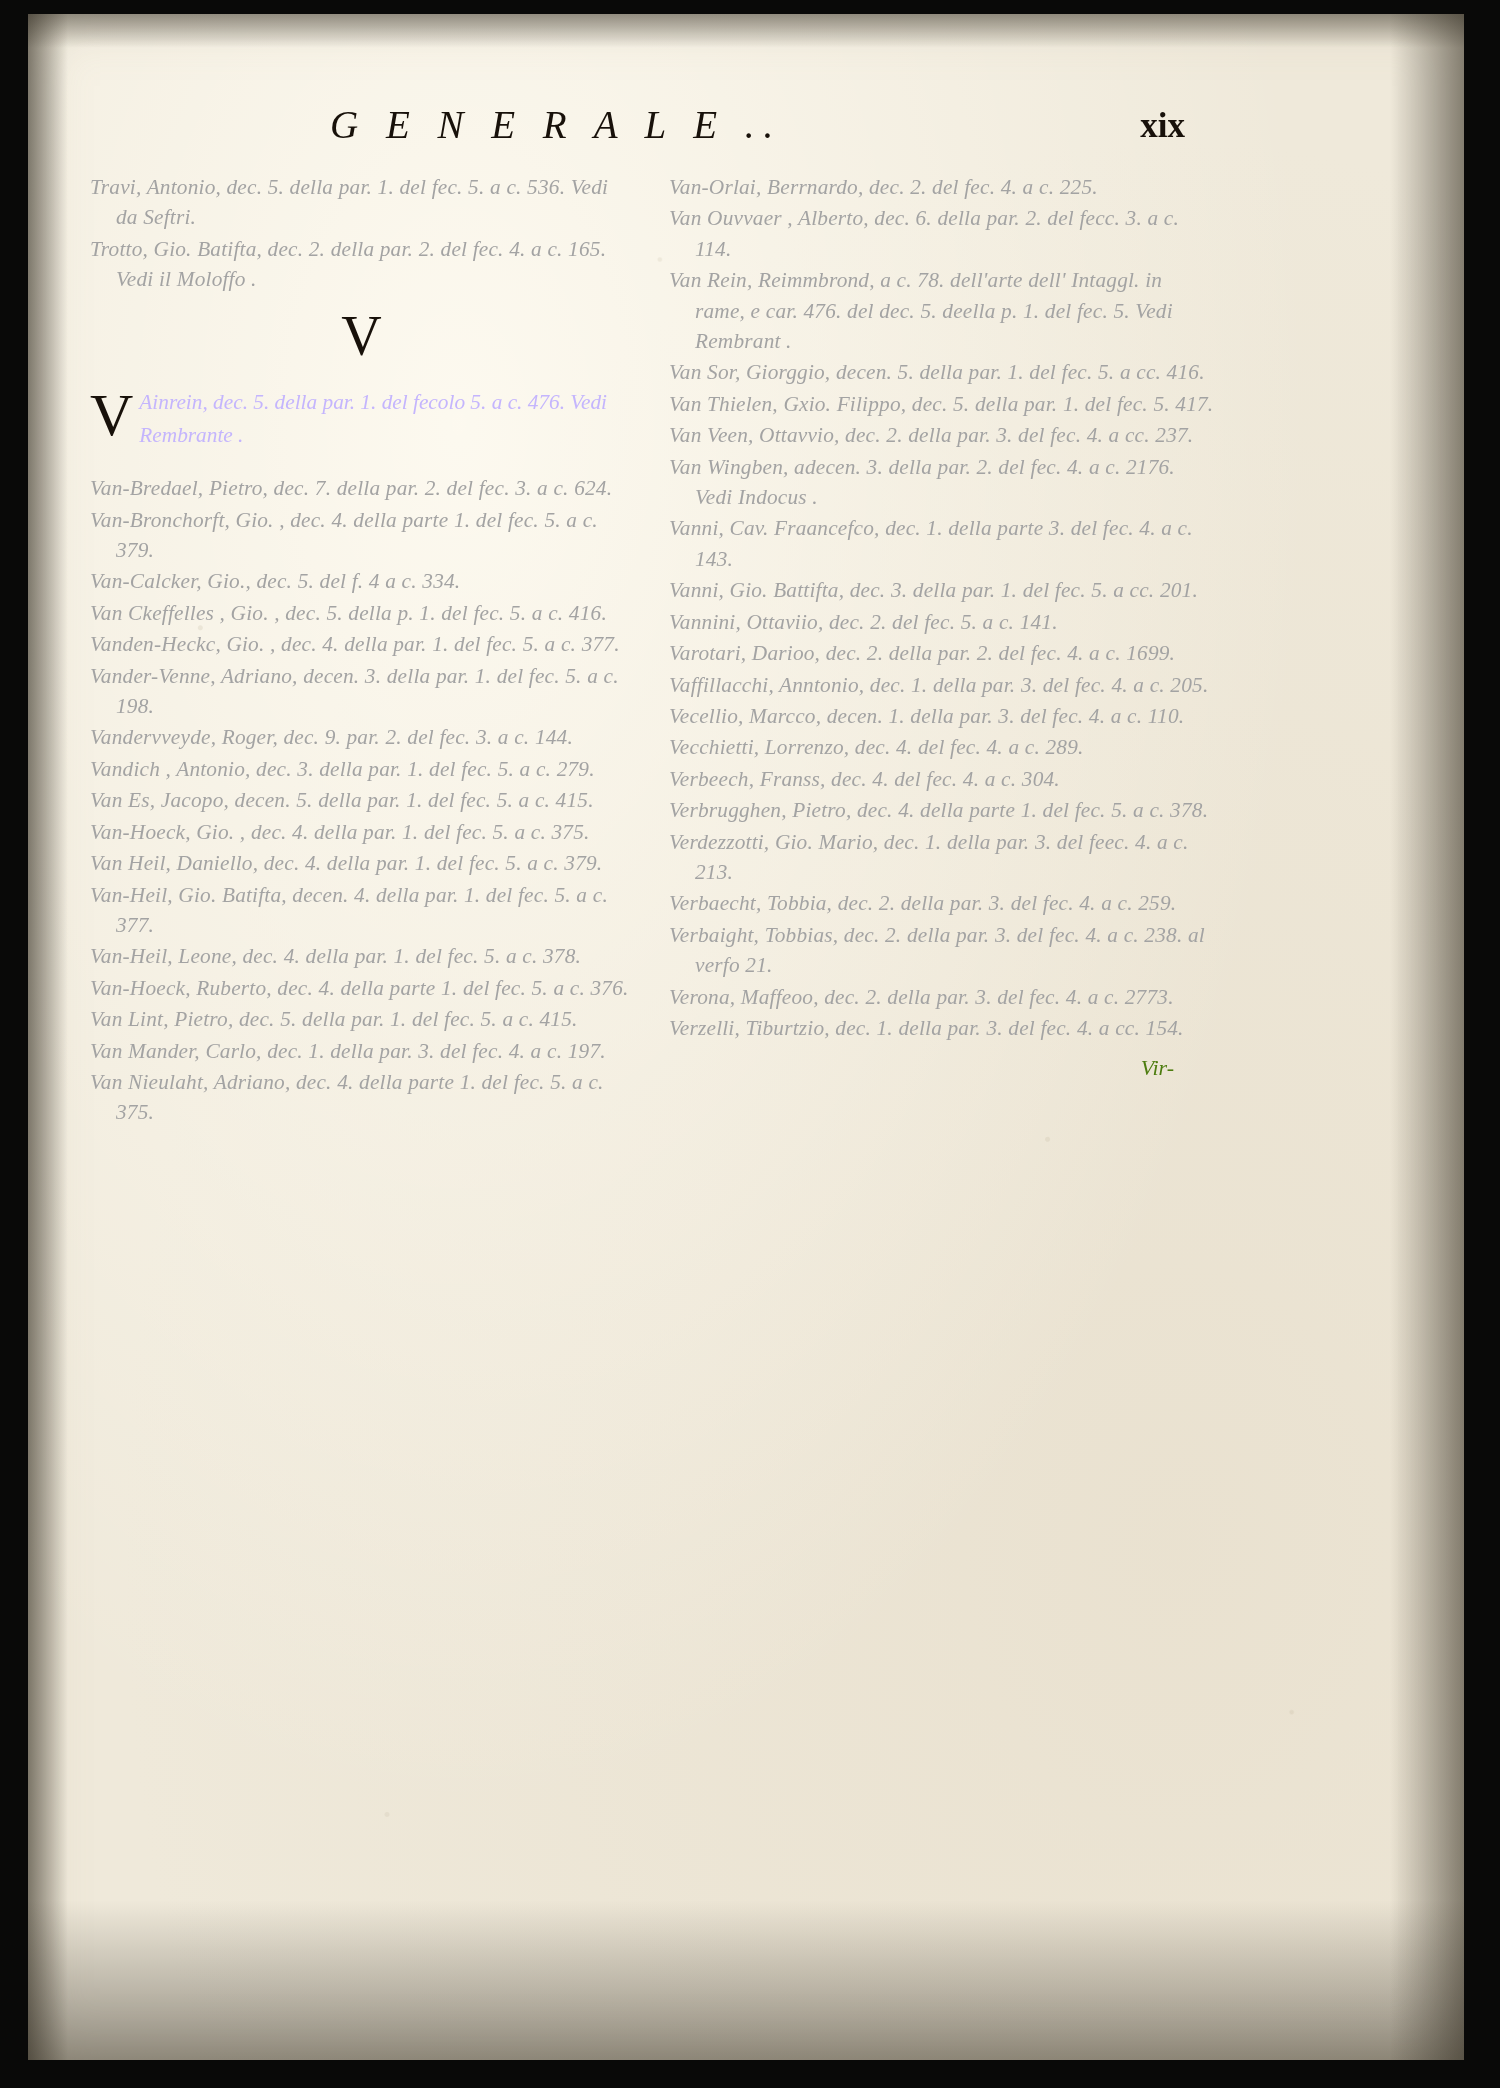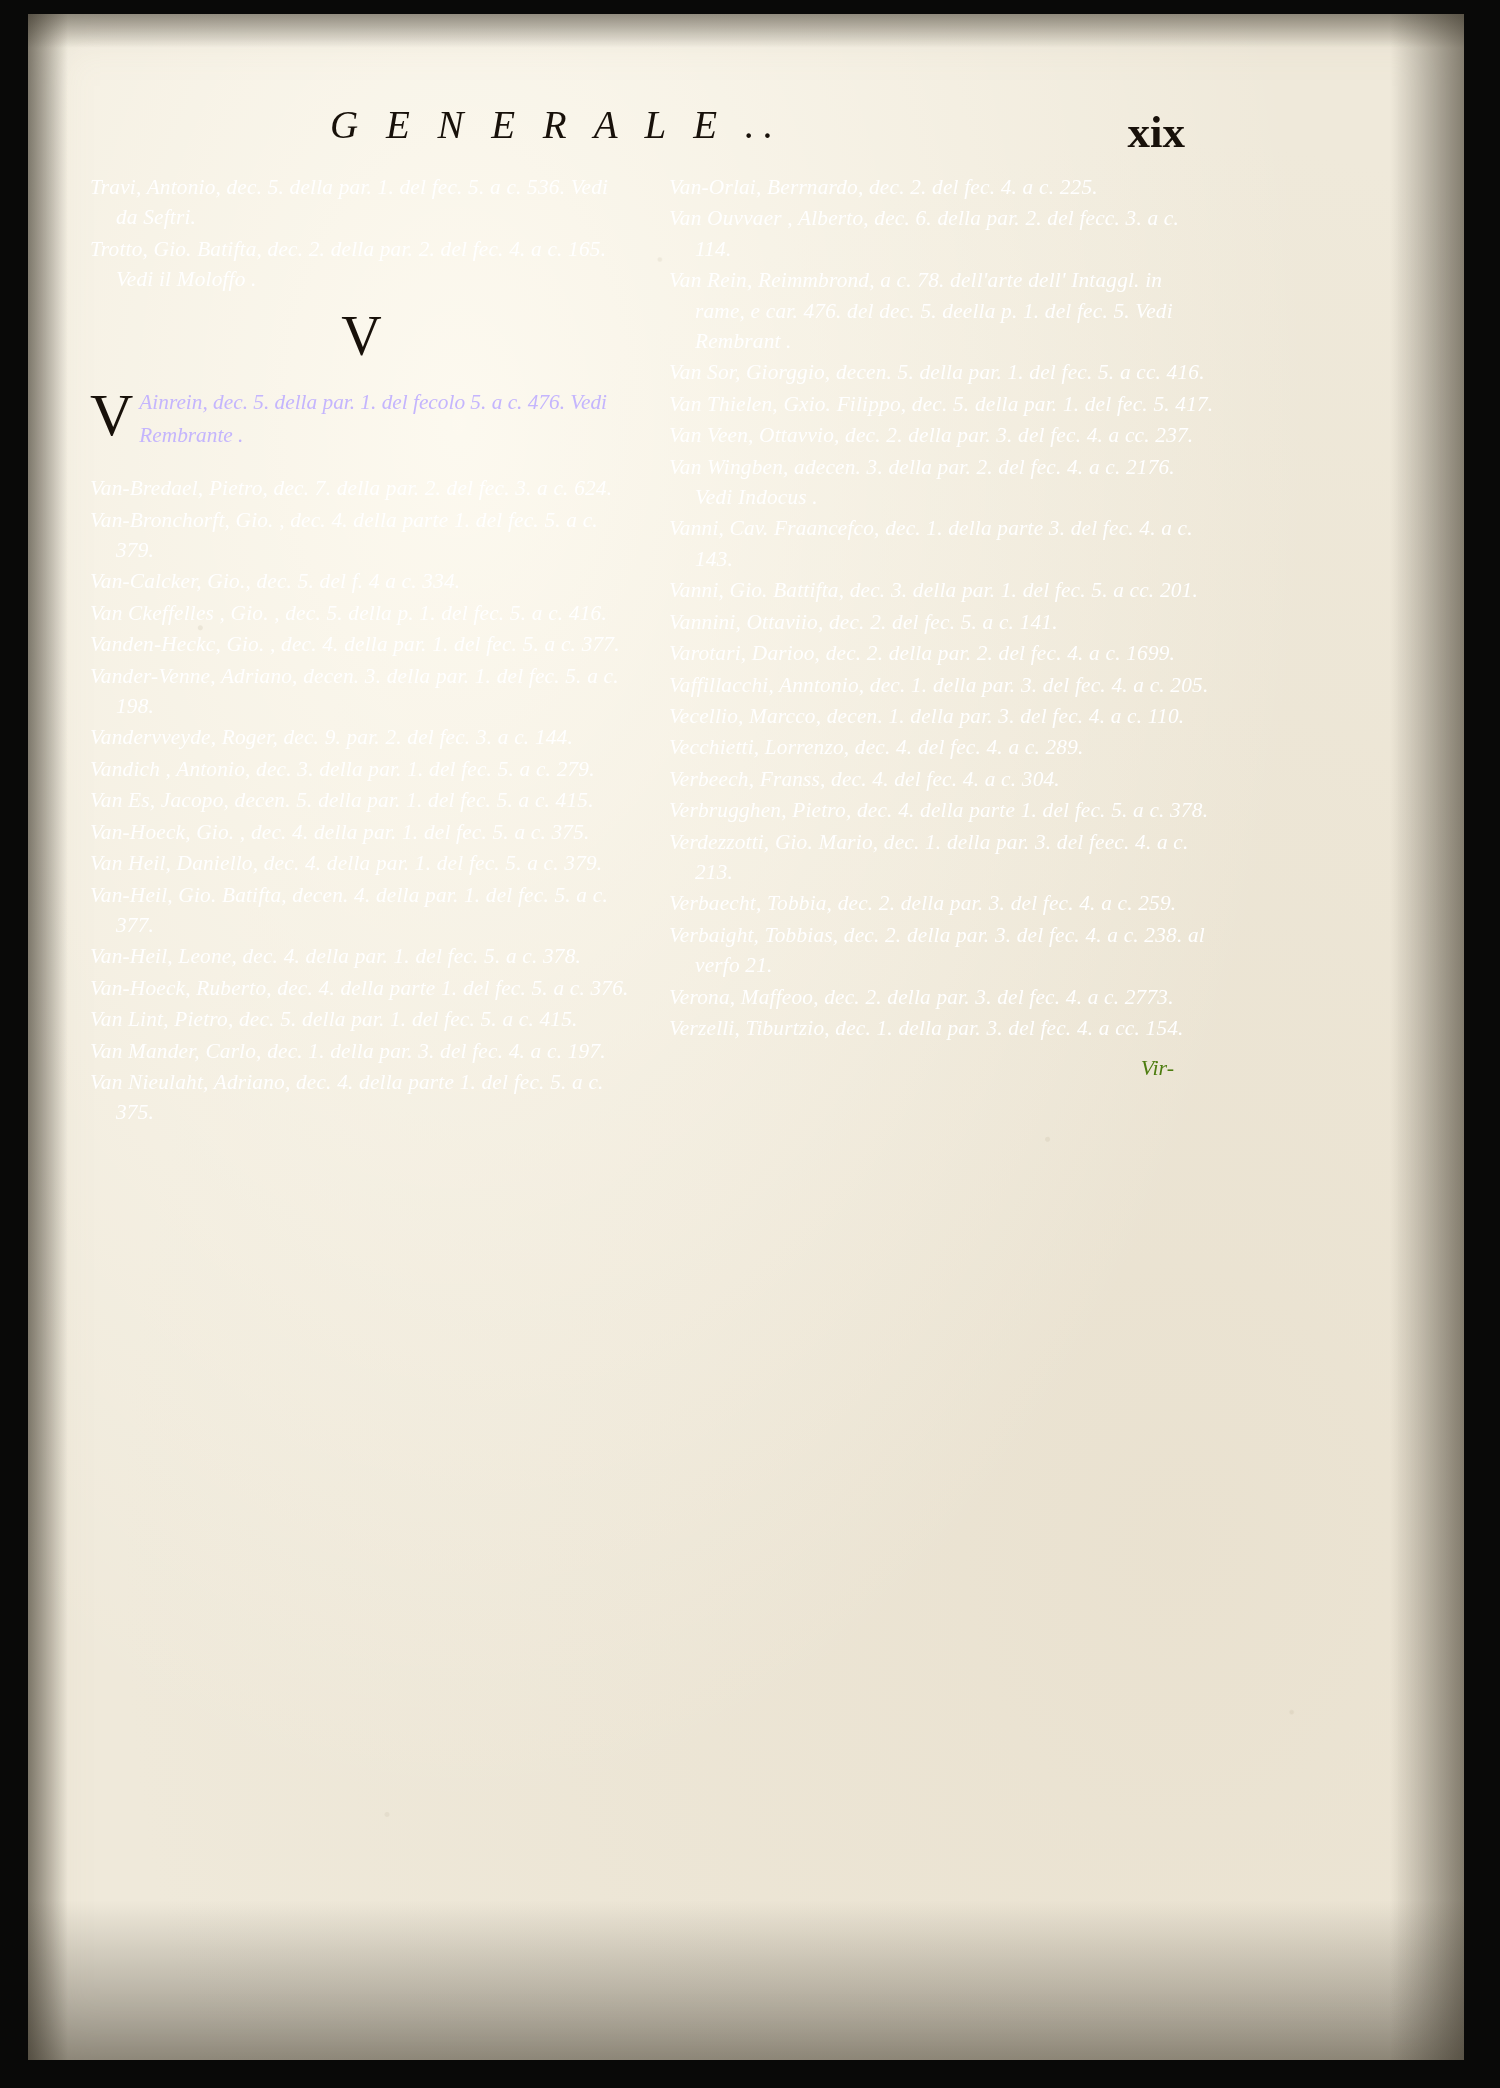--- a/index.html
+++ b/index.html
@@ -82,40 +82,40 @@
     font-size: 39px;
     letter-spacing: 9px;
     color: #18110a;
   }
   .header-folio {
     position: absolute;
     right: 105px;
     top: 10px;
     font-family: "Liberation Serif", serif;
     font-weight: bold;
-    font-size: 45px;
+    font-size: 35px;
     color: #18110a;
   }
   .columns {
     position: absolute;
     top: 76px;
     left: 0;
     width: 1200px;
     display: flex;
     gap: 34px;
   }
   .col {
     width: 545px;
   }
   .entry {
     font-family: "Liberation Serif", serif;
     font-style: italic;
     font-size: 21.3px;
     line-height: 30.4px;
-    color: #ffffff;
+    color: #a3a3a3;
     margin: 0 0 1px 0;
     text-indent: -26px;
     padding-left: 26px;
     letter-spacing: 0.2px;
   }
   .drop-block {
     position: relative;
     margin-top: 6px;
   }
   .section-letter {

